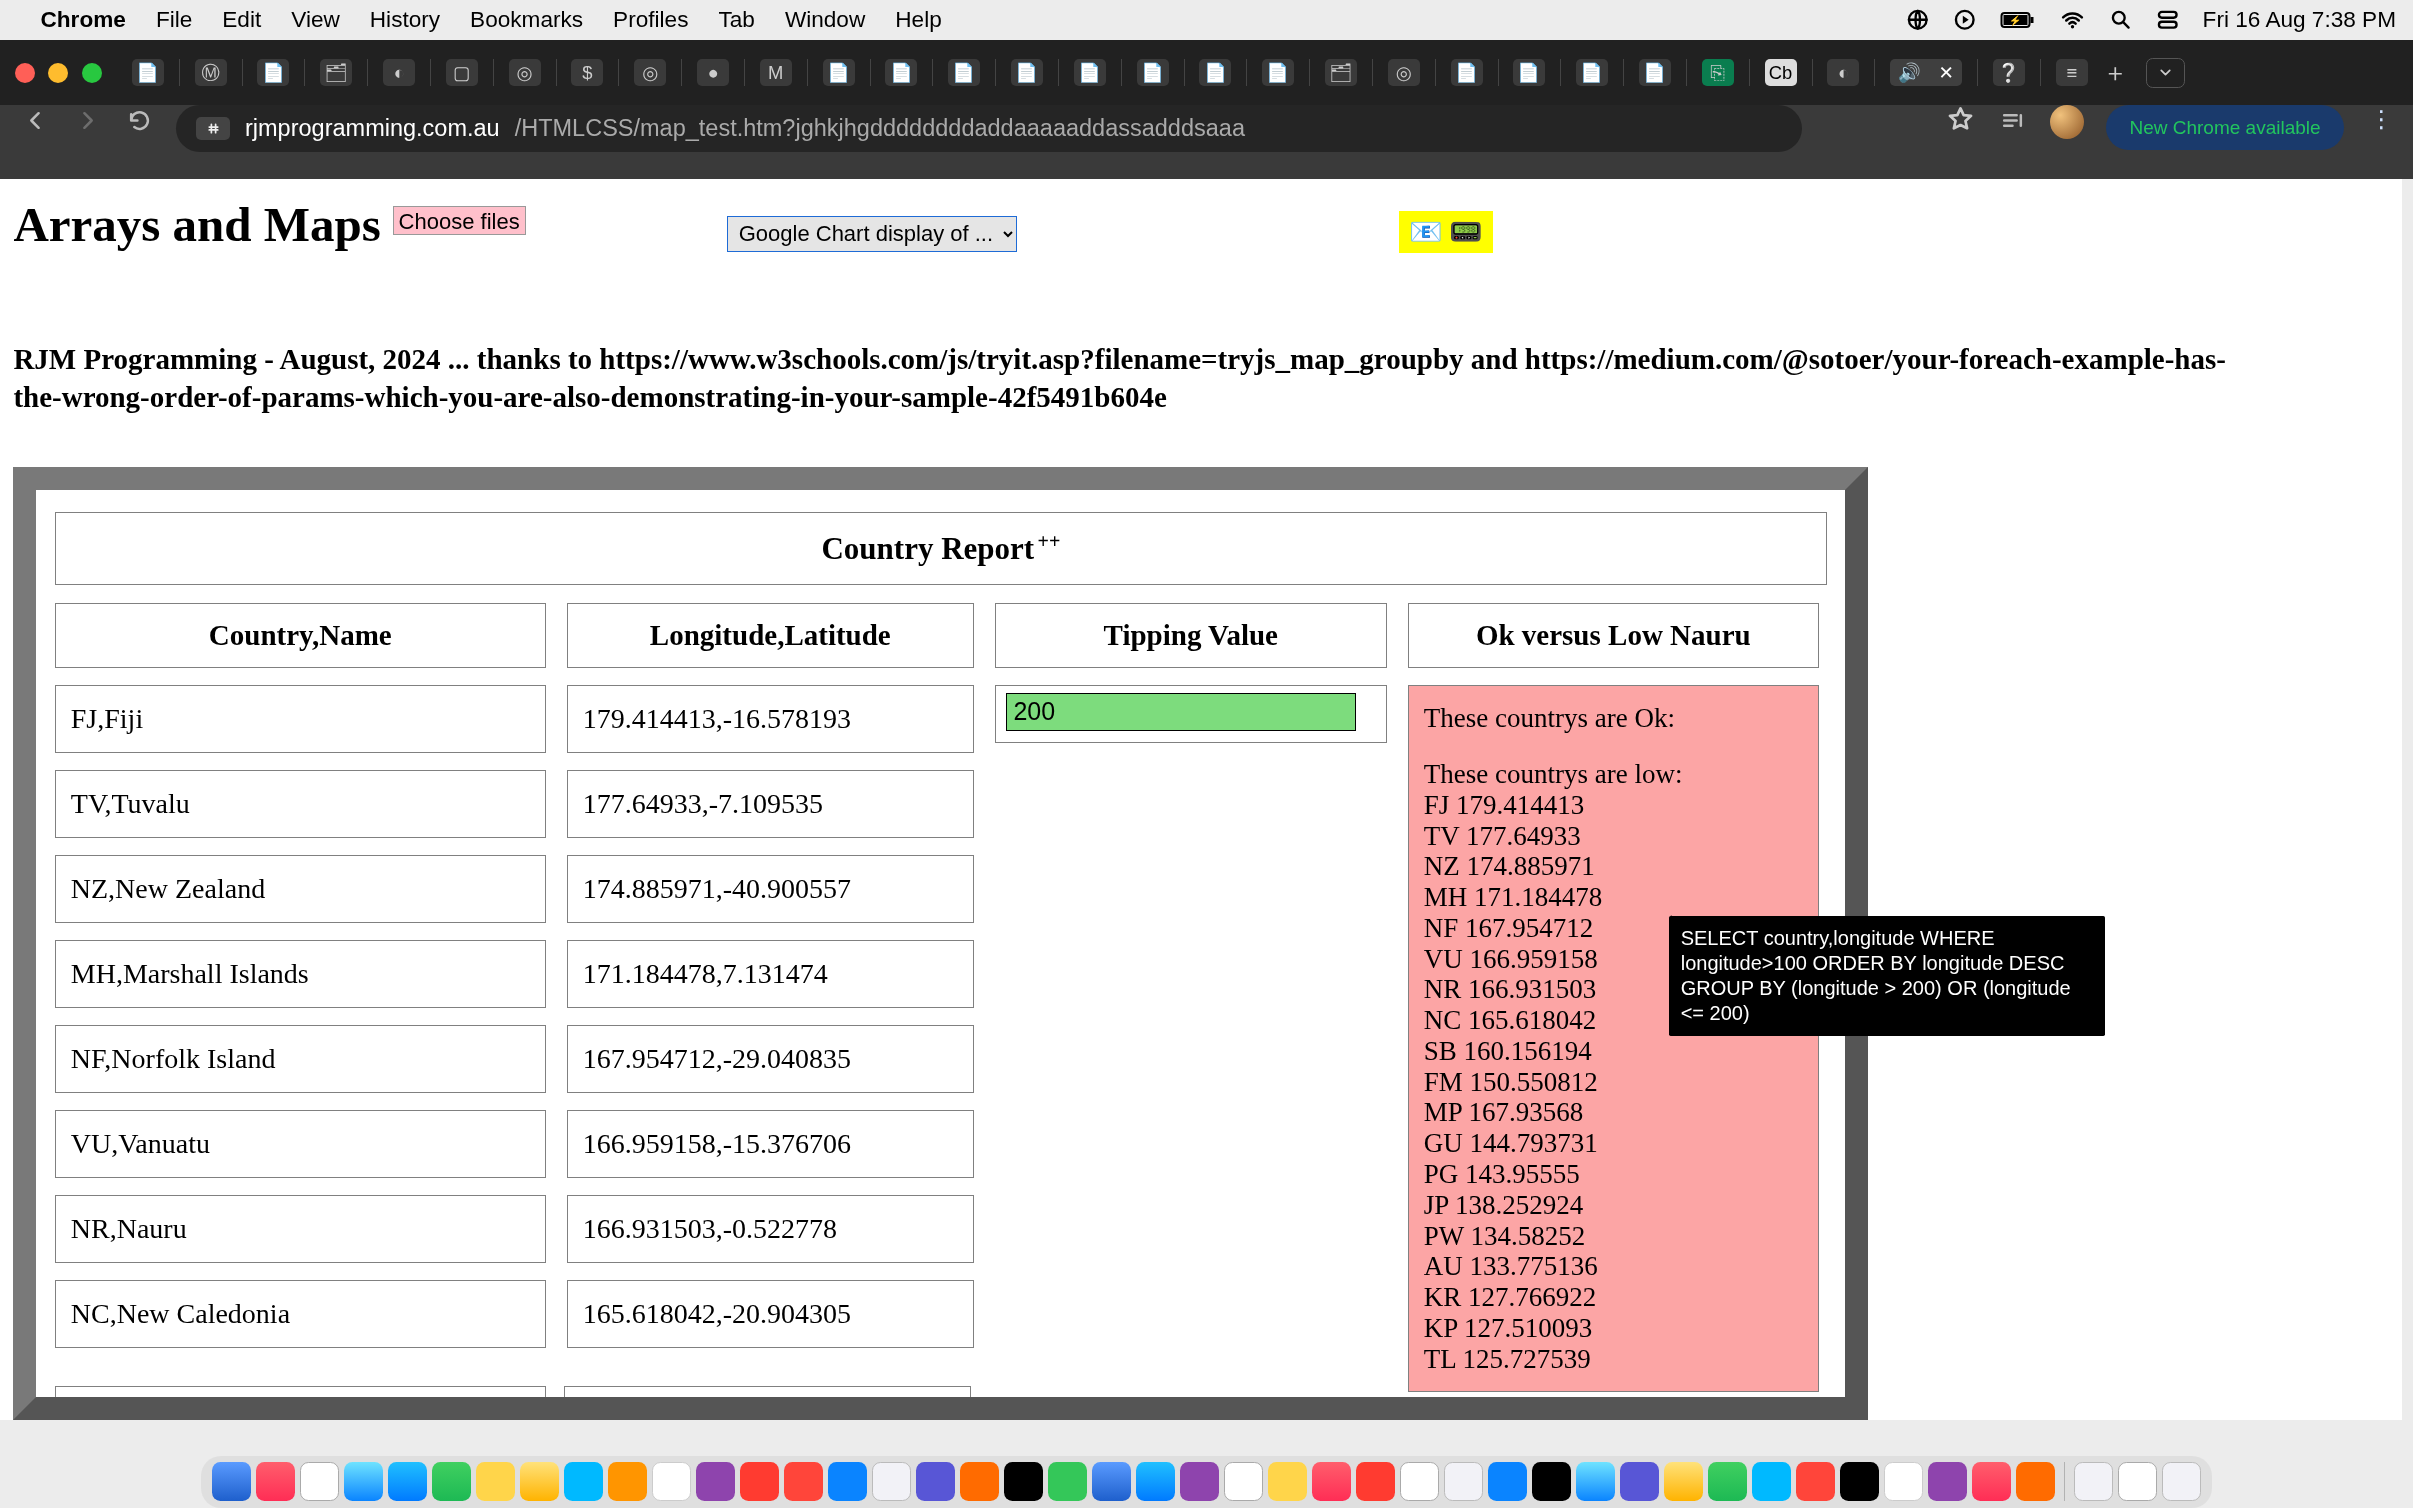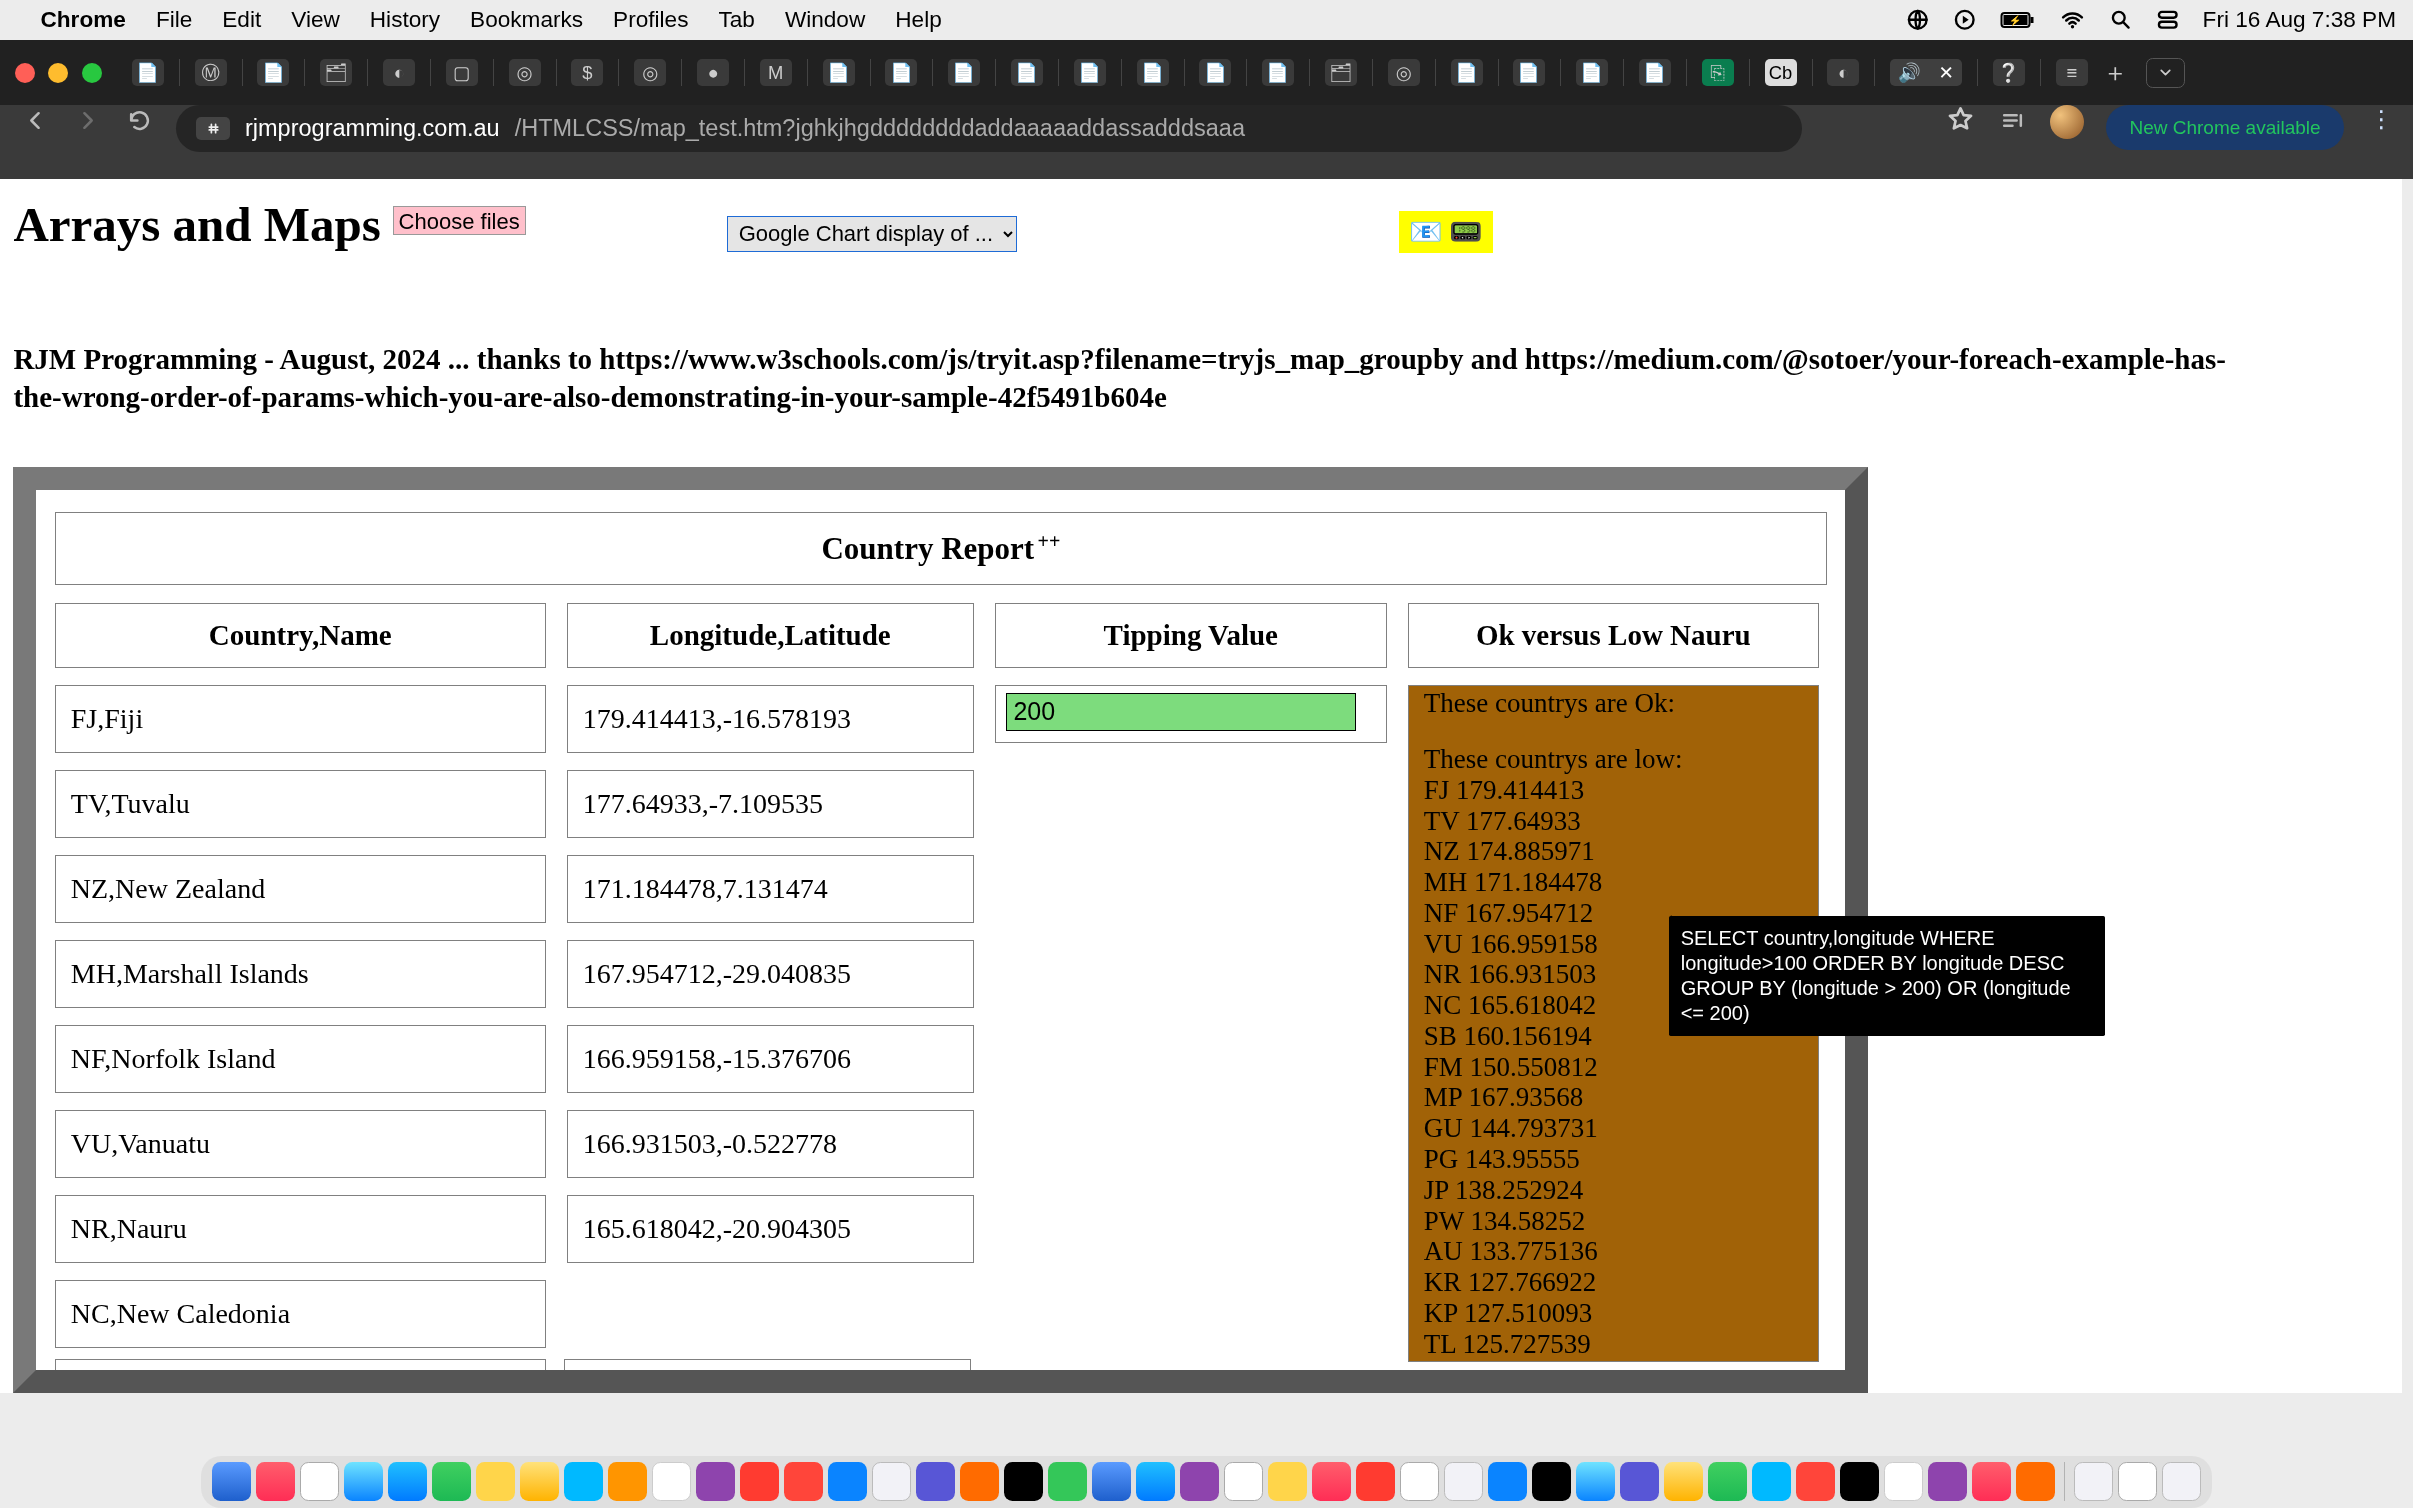--- a/index.html
+++ b/index.html
@@ -59,21 +59,21 @@
 .report-title-box { border: 1.7px solid #808080; padding: 17px 0; text-align:center; font-size:31px; font-weight:700; margin-bottom:18.4px; }
 .report-title-box sup { font-size: 20px; vertical-align: super; margin-left:3.4px; }
 .columns { display:flex; gap: 21px; align-items:flex-start; }
 .colhead { border:1.7px solid #808080; text-align:center; font-weight:700; font-size:29px; padding: 15px 0; margin-bottom:17px; }
 .col1 { width: 491px; }
 .col2 { width: 407px; }
 .col3 { width: 392px; }
 .col4 { width: 411px; }
 .cellbox { border:1.7px solid #808080; font-size:28px; padding: 17px 15px; margin-bottom:17px; }
 .tipping-input { display:block; width: 350px; background:#7ddc7d; border:1.7px solid #000; font-size:25px; padding:3.4px 6.7px; font-family:-apple-system,Arial,sans-serif; margin:-5px 0 0 -1.7px; }
-.report-panel { background:#a16207; border:1.7px solid #808080; padding: 2px 15px; font-size:27px; line-height:1.14; }
+.report-panel { background:#fca5a5; border:1.7px solid #808080; padding: 17px 15px; font-size:27px; line-height:1.14; }
 .report-panel .spacer-row { height: 25px; }
 
 
 .tooltip { position:absolute; left:1669px; top:737px; width:436px; background:#000000; color:#fff; font-family:-apple-system,Arial,sans-serif; font-size:20px; padding:10px 11.7px; line-height:1.25; border-radius:1.7px; }
 .cursor { position:absolute; left:1668px; top:729px; color:#000; font-size:23.5px; }
 
 
 .dock-wrap { position:absolute; bottom:0; left:0; right:0; height:75px; display:flex; align-items:flex-end; justify-content:center; background:#ececec; }
 .dock { background: rgba(220,220,220,0.8); border-radius: 20px; padding: 6.7px 11.7px; display:flex; gap: 5px; align-items:flex-end; }
 .dock-item { width:39px; height:39px; border-radius:8.4px; }
@@ -299,20 +299,21 @@
                 <div class="cellbox">NR,Nauru</div>
                 <div class="cellbox">NC,New Caledonia</div>
               </div>
           </div>
 
           <div class="col2">
             <div class="colhead">Longitude,Latitude</div>
             <div id="lonlat-cells">
                 <div class="cellbox">179.414413,-16.578193</div>
                 <div class="cellbox">177.64933,-7.109535</div>
+                <div class="cellbox">174.885971,-40.900557</div>
                 <div class="cellbox">171.184478,7.131474</div>
                 <div class="cellbox">167.954712,-29.040835</div>
                 <div class="cellbox">166.959158,-15.376706</div>
                 <div class="cellbox">166.931503,-0.522778</div>
                 <div class="cellbox">165.618042,-20.904305</div>
               </div>
           </div>
 
           <div class="col3">
             <div class="colhead">Tipping Value</div>

